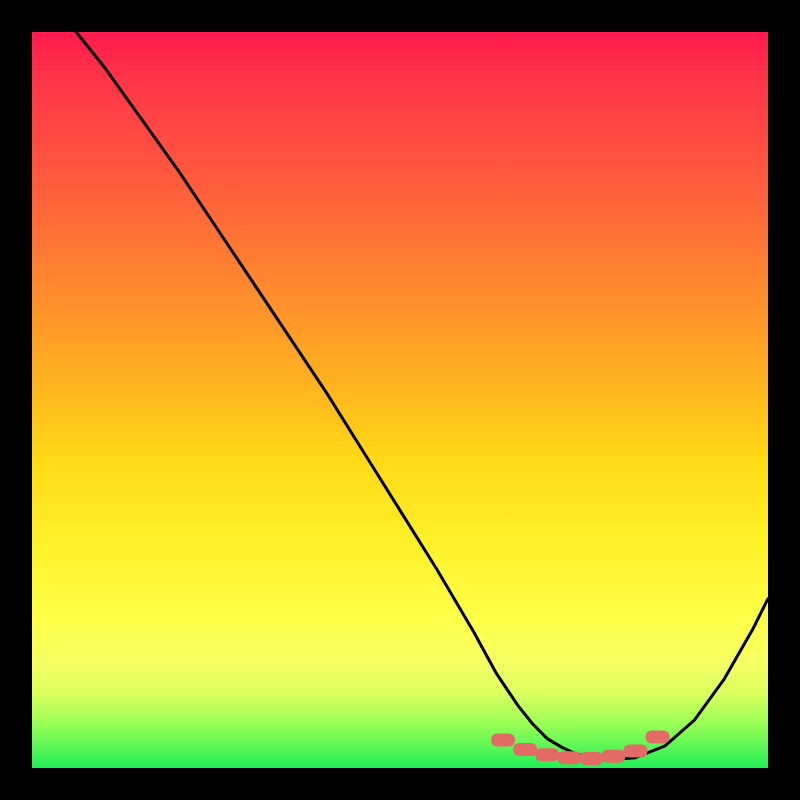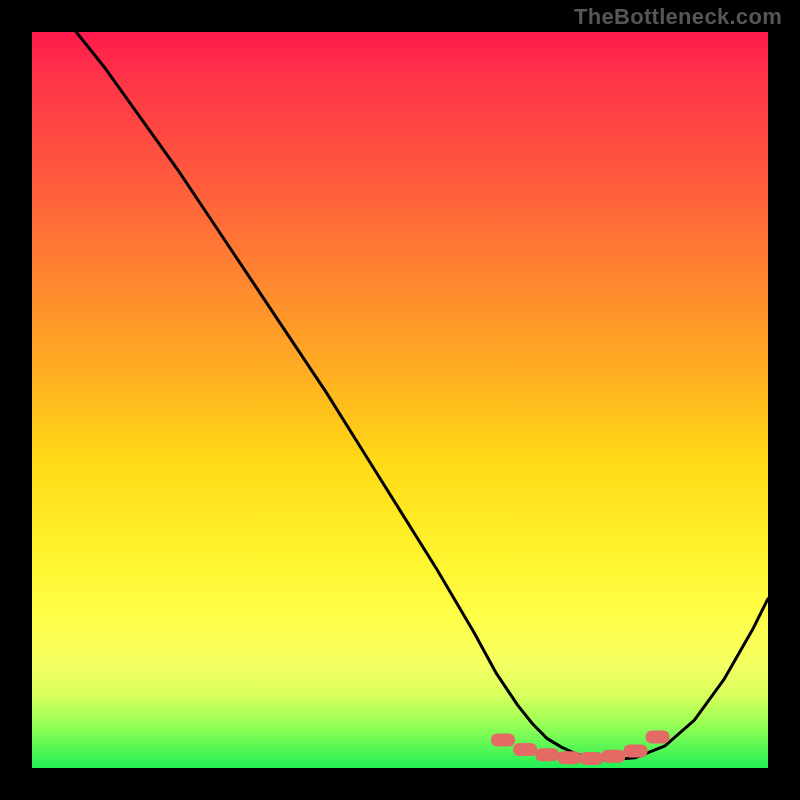--- a/index.html
+++ b/index.html
@@ -54,21 +54,20 @@
     top: 0;
     width: 736px;
     height: 736px;
     overflow: visible;
   }
 </style>
 </head>
 <body>
 
 <div class="frame">
-  <div class="attribution">TheBottleneck.com</div>
   <div class="plot">
     <svg viewBox="0 0 736 736">
       <g id="curve-group">
           <path d="M44.2 0.0 L73.6 36.8 L110.4 88.3 L147.2 139.8 L184.0 195.0 L220.8 250.2 L257.6 305.4 L294.4 360.6 L331.2 419.5 L368.0 478.4 L404.8 537.3 L441.6 599.8 L463.7 640.3 L485.8 673.4 L500.5 691.8 L515.2 706.6 L529.9 715.4 L544.6 722.0 L559.4 726.4 L574.1 727.9 L603.5 725.7 L633.0 713.9 L662.4 688.2 L691.8 647.7 L721.3 596.2 L736.0 566.7 " fill="none" stroke="#000000" stroke-width="3" stroke-linecap="round" stroke-linejoin="round"></path>
         </g>
       <g id="marker-group">
           <rect x="459.0" y="701.5" width="24" height="13" rx="6" ry="6" fill="#e46a66"></rect>
           <rect x="481.1" y="711.1" width="24" height="13" rx="6" ry="6" fill="#e46a66"></rect>
           <rect x="503.2" y="716.3" width="24" height="13" rx="6" ry="6" fill="#e46a66"></rect>
           <rect x="525.3" y="719.2" width="24" height="13" rx="6" ry="6" fill="#e46a66"></rect>

